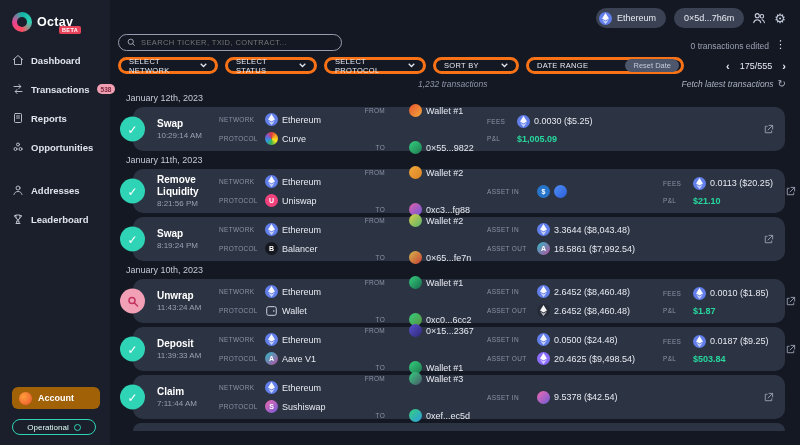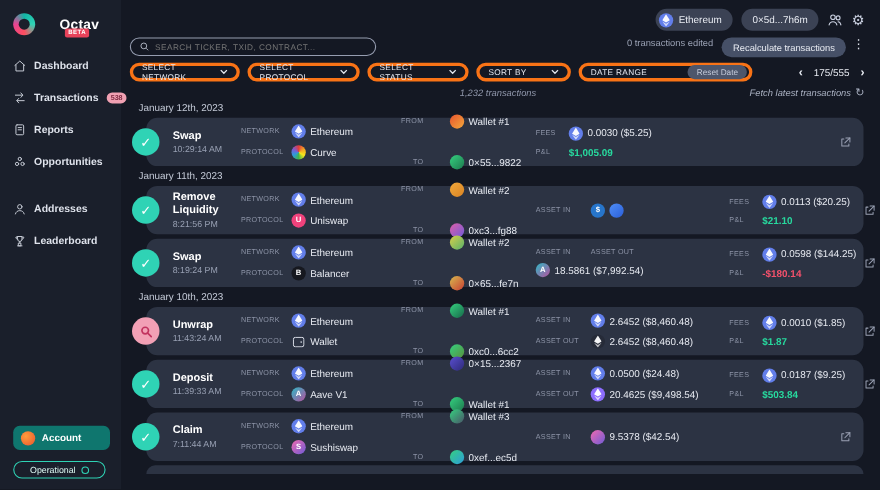--- a/index.html
+++ b/index.html
@@ -3,57 +3,57 @@
 <meta charset="utf-8">
 <style>
   * { margin:0; padding:0; box-sizing:border-box; }
   html,body { width:800px; height:445px; overflow:hidden; background:#141823;
     font-family:"Liberation Sans", sans-serif; }
   .app { display:flex; width:800px; height:445px; }
 
   
   .sidebar { width:110px; background:#1a1f2b; display:flex; flex-direction:column;
     padding:12px 8px 10px 12px; flex:none; }
-  .brand { display:flex; align-items:center; gap:22px; position:relative; margin-bottom:22px; }
+  .brand { display:flex; align-items:center; gap:5px; position:relative; margin-bottom:22px; }
   .logo-mark { width:20px; height:20px; border-radius:50%;
     background:conic-gradient(from 180deg,#ff4d5e,#e84393,#12b5a5,#2fd3b5,#ff4d5e); position:relative; flex:none;}
   .logo-mark::after { content:""; position:absolute; inset:5px; border-radius:50%; background:#1a1f2b; }
   .brand-name { font-size:12.5px; font-weight:bold; color:#fff; letter-spacing:.3px;}
   .beta { position:absolute; left:47px; top:14px; background:#e8425a; color:#fff;
     font-size:5.5px; font-weight:bold; padding:1px 3px; border-radius:2px; letter-spacing:.4px;}
   .nav-item { display:flex; align-items:center; gap:7px; margin-bottom:17px;
     color:#dfe3ec; font-size:9.5px; font-weight:bold; cursor:pointer;text-align:center; }
   .nav-item svg { width:12px; height:12px; stroke:#c6cbd6; fill:none;
     stroke-width:1.8; stroke-linecap:round; stroke-linejoin:round; flex:none; }
   .gap-before { margin-top:14px; }
   .badge { background:#f0a0b2; color:#7e2840; font-size:6.5px; font-weight:bold;
     border-radius:6px; padding:1.5px 4px; }
   .side-spacer { flex:1; }
-  .account-btn { width:88px; height:22px; background:#0f766e; border-radius:6px;
+  .account-btn { width:88px; height:22px; background:#a16207; border-radius:6px;
     display:flex; align-items:center; gap:6px; padding:0 7px; margin-bottom:10px; cursor:pointer;}
   .account-ava { width:13px; height:13px; border-radius:50%;
     background:radial-gradient(circle at 35% 35%, #ff9d3b, #e8542f); flex:none;}
   .account-label { font-size:9px; font-weight:bold; color:#fff; }
   .status-pill { width:84px; height:16px; border:1px solid #2fd3b5; border-radius:9px;
     display:flex; align-items:center; justify-content:center; gap:5px;
     color:#dffbf5; font-size:8px; cursor:pointer;}
   .status-ring { width:7px; height:7px; border:1.5px solid #2fd3b5; border-radius:50%; }
 
   
   .main { flex:1; padding:8px 14px 0 8px; position:relative; }
   .top-row { display:flex; justify-content:flex-end; align-items:center; gap:8px; height:20px; }
   .chip { height:20px; background:#3b4254; border-radius:10px; display:flex;
     align-items:center; gap:5px; padding:0 10px 0 3px; font-size:9px; color:#e8ebf2; cursor:pointer;}
   .chip.addr { padding:0 10px; }
   .hdr-ico { color:#c8cede; display:flex; cursor:pointer; }
   .hdr-ico svg { width:14px; height:14px; stroke:#c8cede; fill:none; stroke-width:1.8;
     stroke-linecap:round; }
   .gear { font-size:13px; line-height:1; color:#c8cede; cursor:pointer; }
 
-  .search-row { display:flex; align-items:flex-start; margin-top:6px; height:17px; }
+  .search-row { display:flex; align-items:flex-end; margin-top:6px; height:17px; }
   .search-box { width:224px; height:17px; border:1px solid #969db0; border-radius:9px;
     display:flex; align-items:center; gap:5px; padding:0 8px; }
   .search-box svg { width:9px; height:9px; stroke:#c7cdda; fill:none; stroke-width:2; flex:none;}
   .search-box input { background:transparent; border:none; outline:none; color:#c7cdda;
     font-size:7.5px; letter-spacing:.4px; width:100%; font-family:inherit; }
   .edited { margin-left:auto; font-size:8.5px; color:#9aa1b4; }
   .recalc { margin-left:8px; background:#465067; border:none; border-radius:10px;
     height:18px; padding:0 10px; font-size:8.5px; color:#e8ebf2; font-family:inherit; cursor:pointer;}
   .kebab { margin-left:6px; color:#dfe3ec; font-size:11px; cursor:pointer; }
 
@@ -210,39 +210,38 @@
 
     <div class="search-row">
       <div class="search-box">
         <svg viewBox="0 0 24 24">
             <circle cx="10" cy="10" r="7"></circle>
             <path d="m15.5 15.5 5 5"></path>
           </svg>
         <input type="text" placeholder="SEARCH TICKER, TXID, CONTRACT..." style="">
       </div>
       <span class="edited">0 transactions edited</span>
-      <button class="recalc">Recalculate transactions</button>
       <span class="kebab">⋮</span>
     </div>
 
     <div class="filter-row">
       <div class="pill w1">
         <span>SELECT NETWORK</span>
         <svg viewBox="0 0 10 7">
             <path d="M1 1l4 4 4-4" stroke="#e2e6ee" stroke-width="1.8" fill="none"></path>
           </svg>
       </div>
-      <div class="pill w2">
-        <span>SELECT PROTOCOL</span>
+      <div class="pill w3">
+        <span>SELECT STATUS</span>
         <svg viewBox="0 0 10 7">
             <path d="M1 1l4 4 4-4" stroke="#e2e6ee" stroke-width="1.8" fill="none"></path>
           </svg>
       </div>
-      <div class="pill w3">
-        <span>SELECT STATUS</span>
+      <div class="pill w2">
+        <span>SELECT PROTOCOL</span>
         <svg viewBox="0 0 10 7">
             <path d="M1 1l4 4 4-4" stroke="#e2e6ee" stroke-width="1.8" fill="none"></path>
           </svg>
       </div>
       <div class="pill w4">
         <span>SORT BY</span>
         <svg viewBox="0 0 10 7">
             <path d="M1 1l4 4 4-4" stroke="#e2e6ee" stroke-width="1.8" fill="none"></path>
           </svg>
       </div>
@@ -424,42 +423,35 @@
               <span>Wallet #2</span>
             </span>
       <span class="lbl r">TO</span>
       <span class="val">
               <span class="ava" style="background:linear-gradient(135deg,#d6b84e,#c94034)"></span>
               <span>0×65...fe7n</span>
             </span>
     </div>
     <div class="pair p-asset">
          <span class="lbl">ASSET IN</span>
+         <span class="val">
+              <span class="tok" style="background:#627eea">
+                <svg width="7" height="11" viewBox="0 0 10 16">
+                  <path fill="#fff" opacity=".95" d="M5 0 0 8l5 3 5-3z"></path>
+                  <path fill="#fff" opacity=".7" d="M0 9.5 5 16l5-6.5-5 3z"></path>
+                </svg>
+              </span>
+              <span>3.3644 ($8,043.48)</span>
+            </span>
          <span class="lbl">ASSET OUT</span>
          <span class="val">
               <span class="tok" style="background:linear-gradient(135deg,#2ebac6,#b6509e)">A</span>
               <span>18.5861 ($7,992.54)</span>
             </span>
        </div>
-    <div class="pair p-fees">
-      <span class="lbl">FEES</span>
-      <span class="val">
-              <span class="tok" style="background:#627eea">
-                <svg width="7" height="11" viewBox="0 0 10 16">
-                  <path fill="#fff" opacity=".95" d="M5 0 0 8l5 3 5-3z"></path>
-                  <path fill="#fff" opacity=".7" d="M0 9.5 5 16l5-6.5-5 3z"></path>
-                </svg>
-              </span>
-              <span>0.0598 ($144.25)</span>
-            </span>
-      <span class="lbl">P&amp;L</span>
-      <span class="val pnl-neg">
-              <span>-$180.14</span>
-            </span>
-    </div>
     <span class="ext">
             <svg viewBox="0 0 24 24">
               <path d="M9 5H5v14h14v-4"></path>
               <path d="M13 3h8v8"></path>
               <path d="M21 3 11 13"></path>
             </svg>
           </span>
   </div>
         <div class="group-date">January 10th, 2023</div>
         <div class="row-card">

